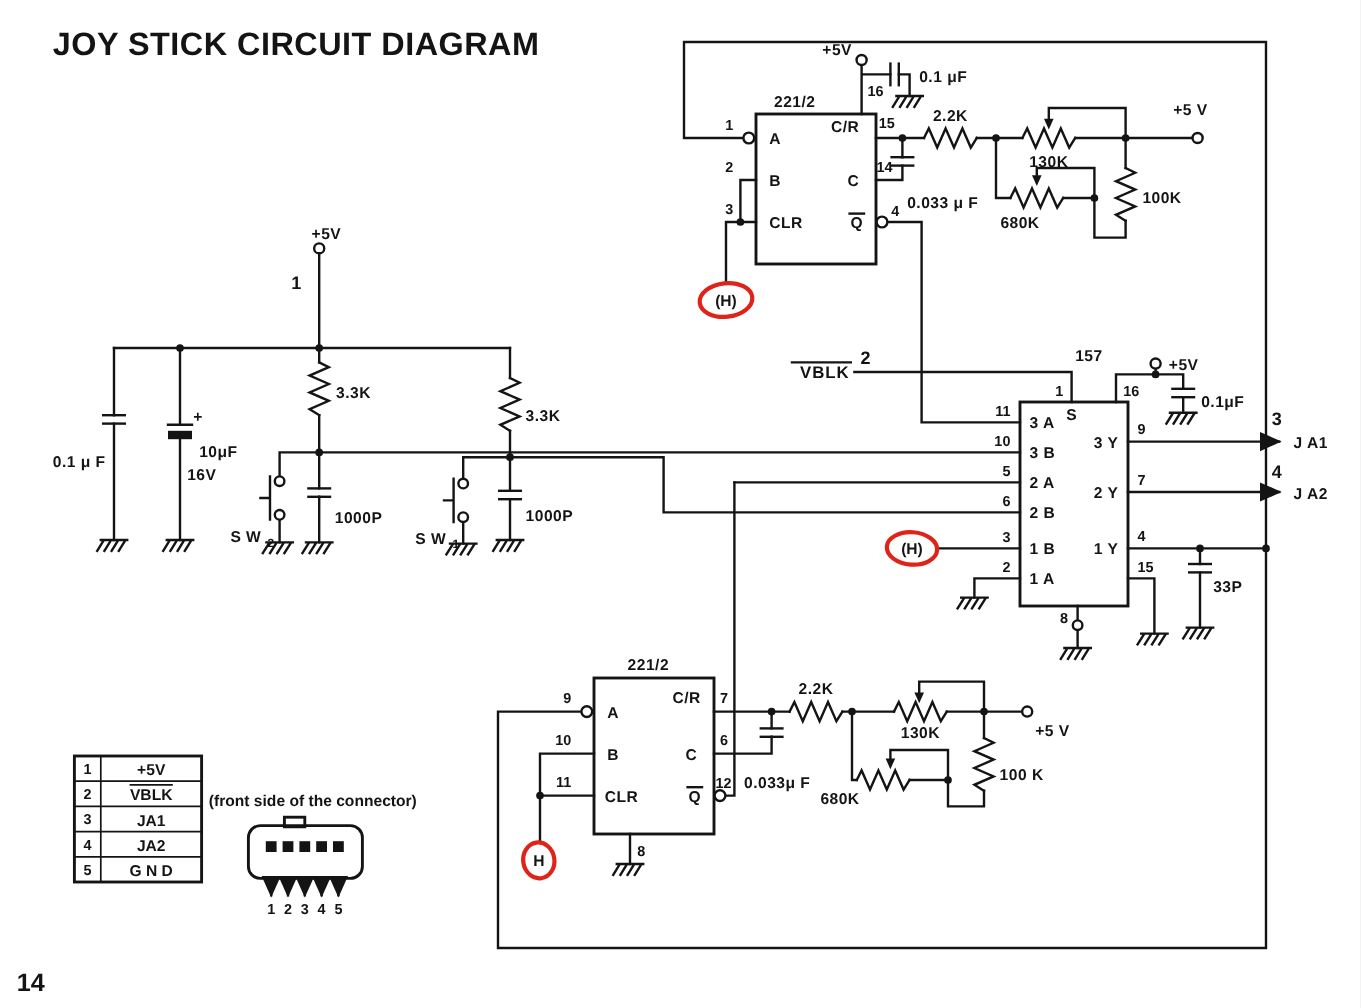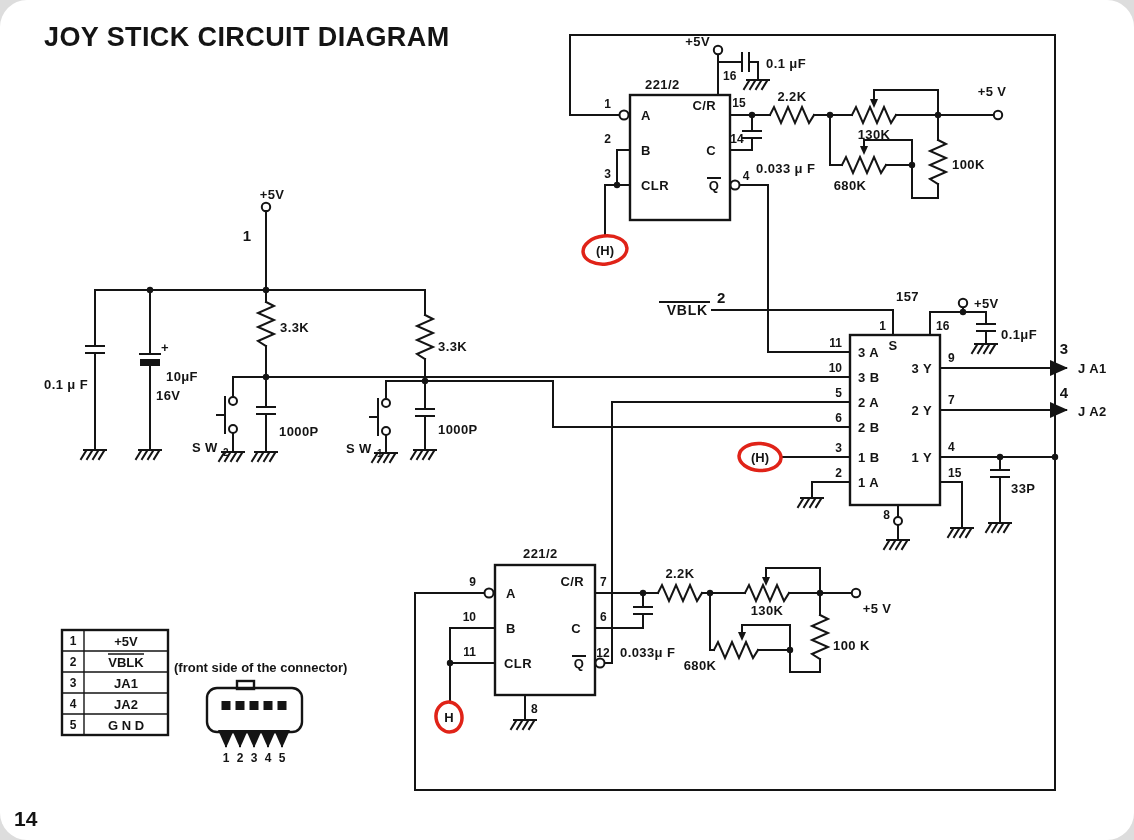--- a/index.html
+++ b/index.html
@@ -1,16 +1,16 @@
 <!DOCTYPE html>
 <html><head>
 <meta charset="utf-8">
 <style>
   html,body{margin:0;padding:0;background:#ddd;}
-  .page{width:1134px;height:840px;background:#fff;position:relative;overflow:hidden;border-radius:27px;}
+  .page{width:1134px;height:840px;background:#fff;position:relative;overflow:hidden;}
   svg{display:block;}
   text{fill:#141414;stroke:none;font-family:"Liberation Sans","DejaVu Sans",sans-serif;}
   .ink{stroke:#141414;stroke-width:2;fill:none;stroke-linecap:square;stroke-linejoin:miter;}
   .box{stroke:#141414;stroke-width:2.4;fill:none;}
   .thin{stroke:#141414;stroke-width:1.4;fill:none;}
   .dot{fill:#141414;stroke:none;}
   .cw{fill:#fff;stroke:#141414;stroke-width:2;}
   .fillk{fill:#141414;stroke:none;}
   .t{font-size:13px;font-weight:600;letter-spacing:.4px;}
   .tn{font-size:12px;font-weight:600;}

